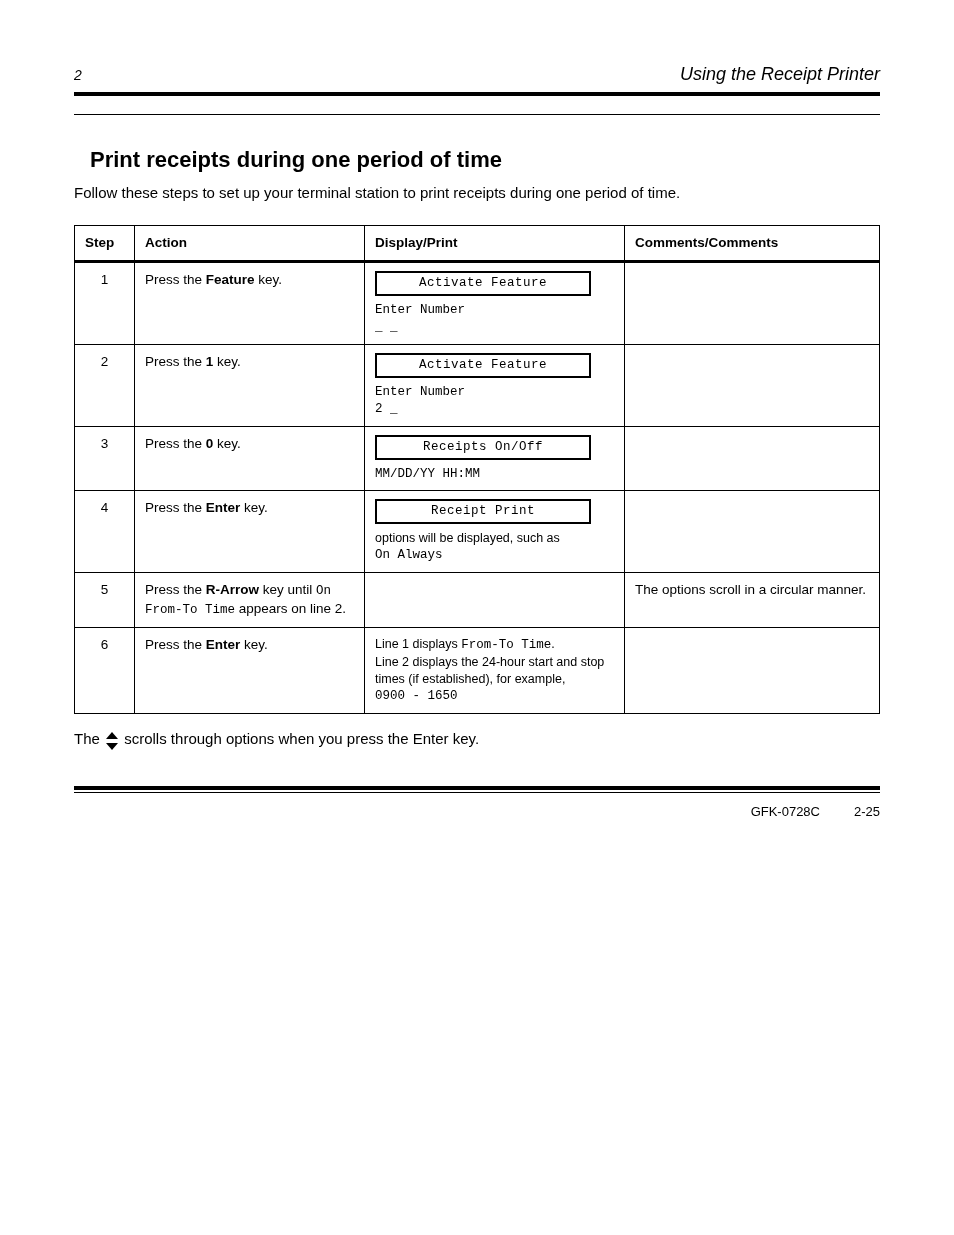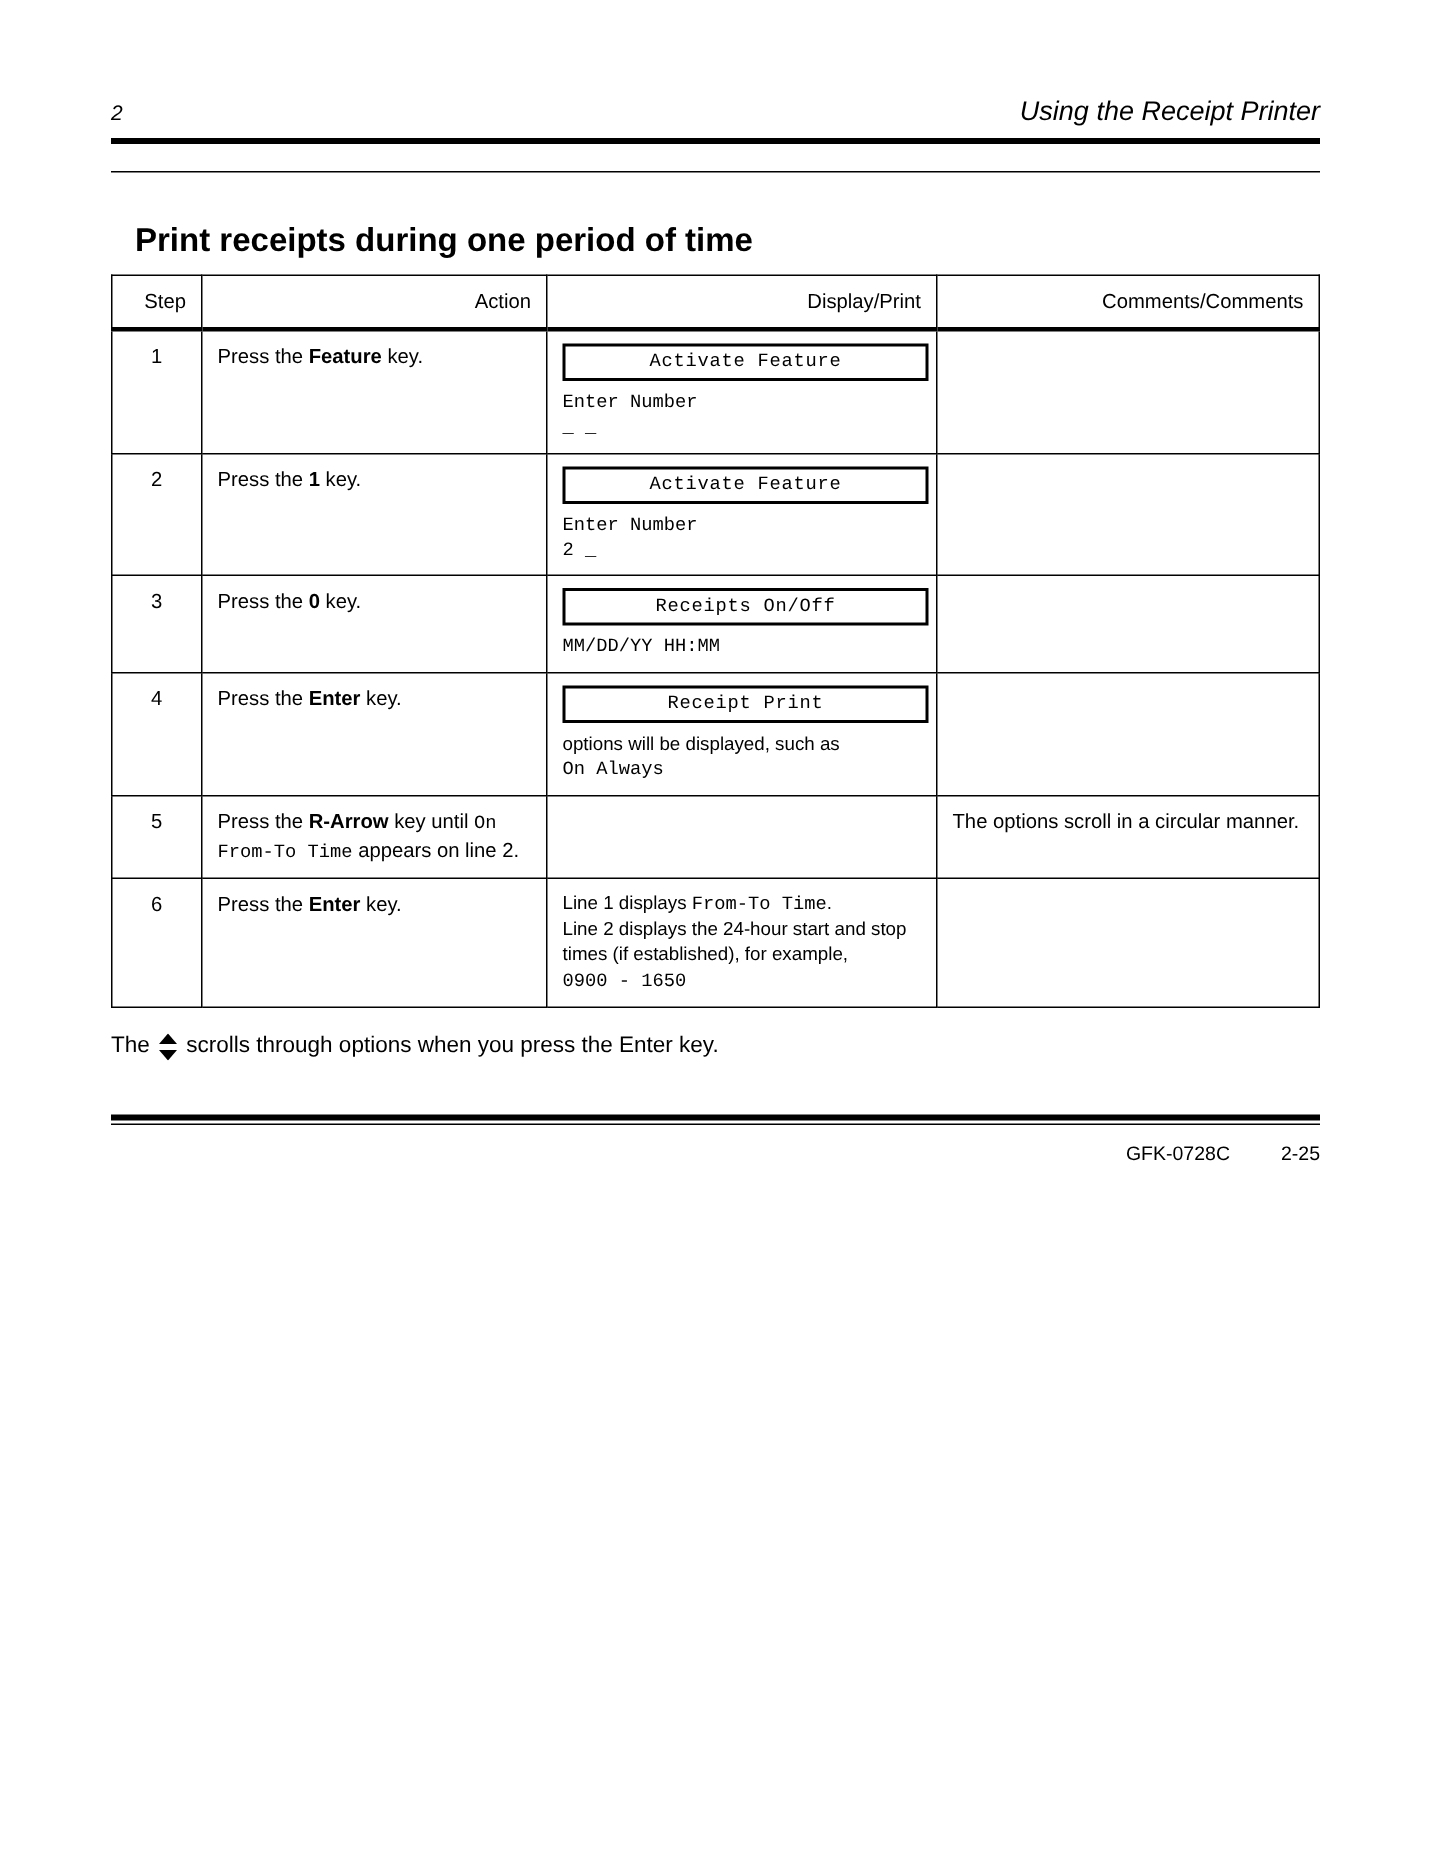--- a/index.html
+++ b/index.html
@@ -11,23 +11,23 @@
   .thick-rule{height:4px;background:#000;margin-top:6px;margin-bottom:18px}
   .thin-rule{height:1px;background:#000;margin-top:2px;margin-bottom:30px}
   .sec-title{font-weight:700;font-size:22px;margin:30px 0 8px 16px}
   .sec-sub{margin:0 0 22px 0;font-size:15px}
   table.steps{border-collapse:collapse;width:100%;table-layout:fixed}
   table.steps col.c0{width:60px}
   table.steps col.c1{width:230px}
   table.steps col.c2{width:260px}
   table.steps col.c3{width:auto}
   table.steps th,table.steps td{border:1px solid #000;padding:8px 10px;vertical-align:top;font-size:13.5px}
-  table.steps thead th{font-weight:400;border-bottom:3px solid #000;text-align:right}
+  table.steps thead th{font-weight:700;border-bottom:3px solid #000;text-align:left}
   table.steps td.step{text-align:center;font-weight:400}
-  .lcd{border:2px solid #000;padding:2px 20px;font-family:"Courier New",monospace;font-size:12.5px;letter-spacing:.5px;display:inline-block;min-width:200px;text-align:center;margin-bottom:6px}
+  .lcd{border:2px solid #000;padding:2px 6px;font-family:"Courier New",monospace;font-size:12.5px;letter-spacing:.5px;display:inline-block;min-width:200px;text-align:center;margin-bottom:6px}
   .mono{font-family:"Courier New",monospace;font-size:12.5px}
   .key{font-weight:700}
   .small{font-size:12.5px}
   .arrows{display:inline-block;vertical-align:-6px;margin:0 2px}
   .arrows svg{display:block}
   .foot-rule-thick{height:4px;background:#000;margin-top:36px}
   .foot-rule-thin{height:1px;background:#000;margin-top:2px;margin-bottom:10px}
   .footer{display:flex;justify-content:flex-end;font-size:13px}
   .footer .mid{flex:1;text-align:left}
   .footer .pg{width:60px;text-align:right}
@@ -39,20 +39,21 @@
 
   <div class="headline">
     <span class="chapnum">2</span>
     <span class="spacer"></span>
     <span class="chaptitle">Using the Receipt Printer</span>
   </div>
   <div class="thick-rule"></div>
   <div class="thin-rule"></div>
 
   <div class="sec-title">Print receipts during one period of time</div>
+  <p class="sec-sub">Follow these steps to set up your terminal station to print receipts during one period of time.</p>
 
   <table class="steps">
     <colgroup>
         <col class="c0">
         <col class="c1">
         <col class="c2">
         <col class="c3">
       </colgroup>
     <thead>
       <tr>

